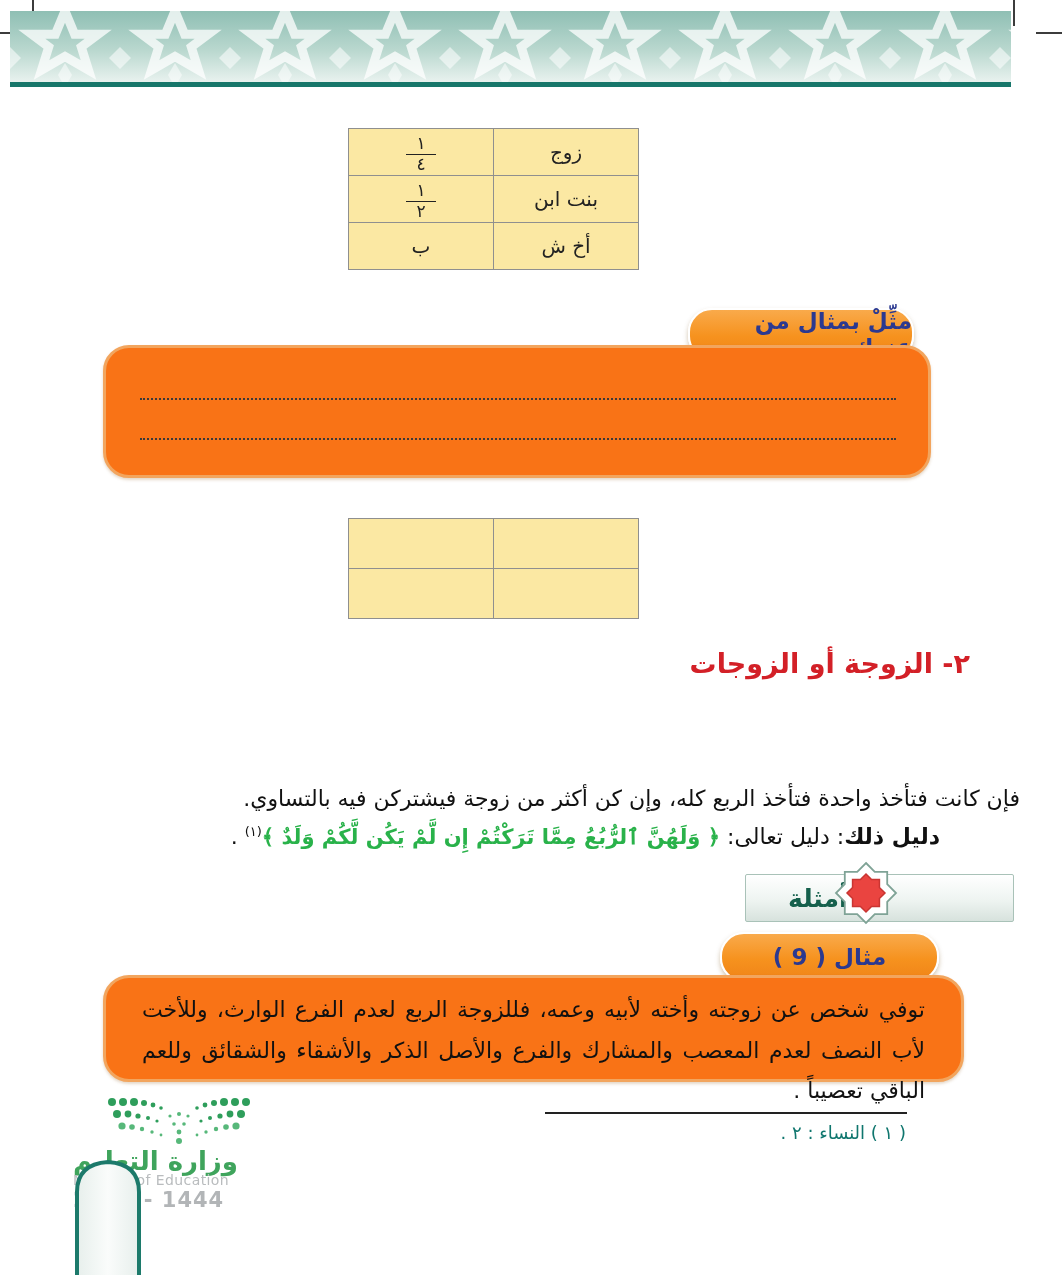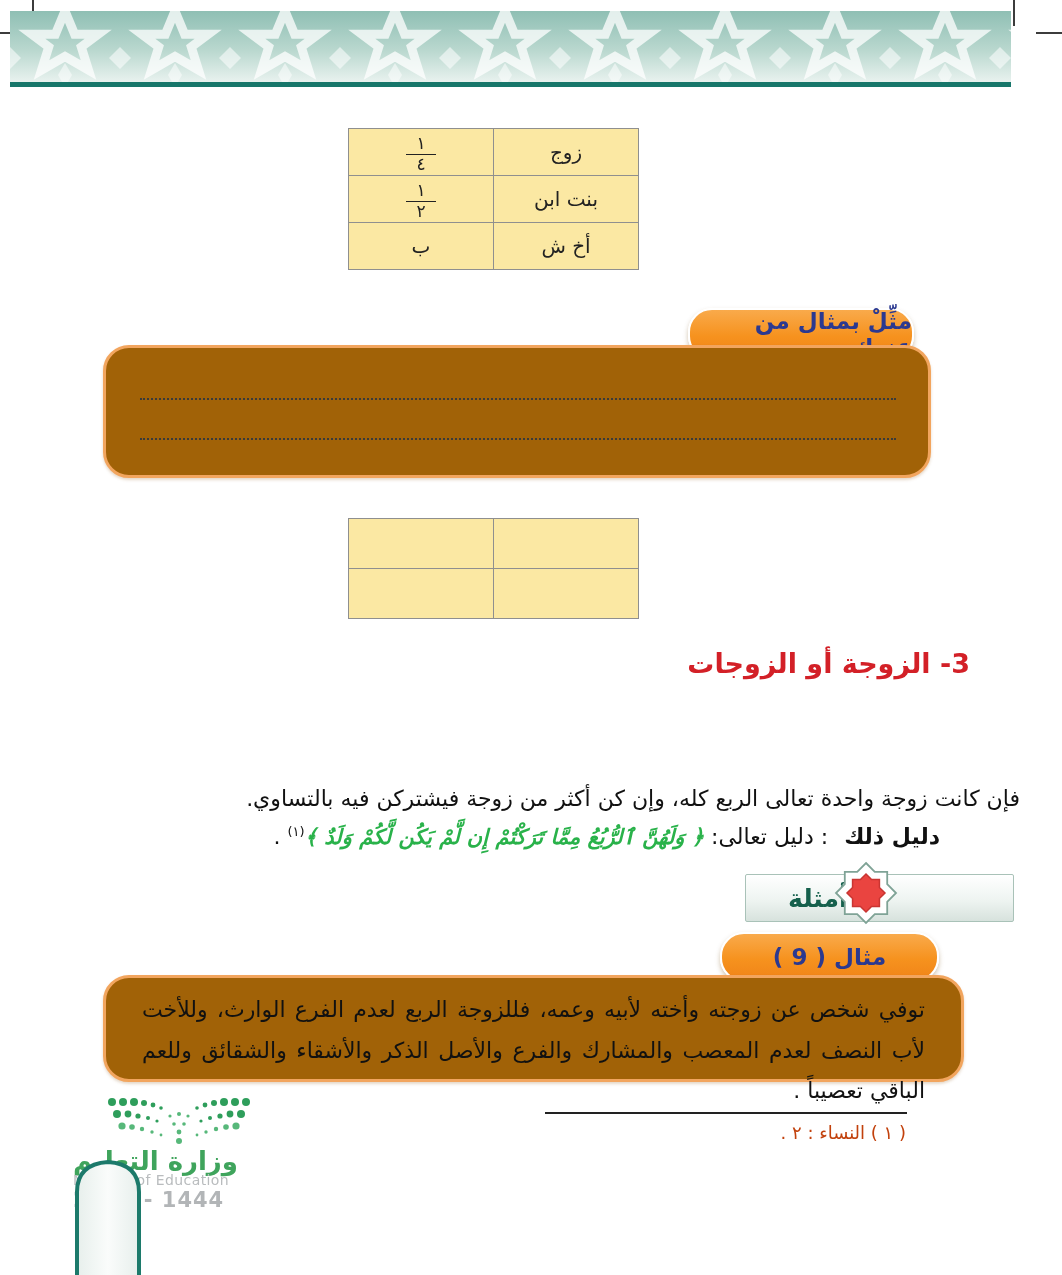--- a/index.html
+++ b/index.html
@@ -29,56 +29,56 @@
     position:absolute;display:flex;align-items:center;justify-content:center;
     background:linear-gradient(180deg,#F9AA4B 0%,#F6921E 55%,#F08418 100%);
     border:2px solid #ffffff;border-radius:24px;
     box-shadow:0 3px 5px rgba(120,80,20,.35);
     color:#2B3990;font-weight:700;font-size:23px;direction:rtl;
   }
   #practice-tab{left:688px;top:308px;width:222px;height:48px;}
   #example1-tab{left:720px;top:932px;width:215px;height:46px;}
   
   .peach-box{
-    position:absolute;background:#a16207;border:3px solid #F2A55E;border-radius:26px;
+    position:absolute;background:#f97316;border:3px solid #F2A55E;border-radius:26px;
     box-shadow:0 2px 3px rgba(150,100,40,.25);
   }
   #practice-box{left:103px;top:345px;width:822px;height:127px;}
   .dotted-line{position:absolute;left:34px;width:756px;height:2px;border-bottom:2.5px dotted #3a3a3a;}
   #example1-box{left:103px;top:975px;width:855px;height:101px;}
   #example1-box .ex-text{
     direction:rtl;text-align:justify;font-size:22px;line-height:1.85;color:#111;
     padding:12px 36px 0 36px;
   }
   
   #section-heading{
     position:absolute;right:92px;top:648px;direction:rtl;
     color:#D32027;font-weight:700;font-size:27px;
   }
   .body-par{position:absolute;direction:rtl;font-size:22px;color:#111;}
   #para1{left:40px;width:982px;top:700px;text-align:justify;line-height:1.6;text-indent:16px;}
   #para2{right:42px;top:786px;text-align:right;}
   #evidence-line{right:122px;top:824px;text-align:right;}
-  #evidence-line .ev-label{font-weight:700;margin-left:16px;}
-  #evidence-line .verse{color:#29B24A;font-weight:700;font-size:21px;font-style:italic;}
+  #evidence-line .ev-label{font-weight:700;}
+  #evidence-line .verse{color:#29B24A;font-weight:700;font-size:21px;}
   #evidence-line .verse-ref{font-size:13px;vertical-align:super;}
   
   #examples-band{
     position:absolute;left:745px;top:874px;width:267px;height:46px;
     background:linear-gradient(180deg,#ffffff 0%,#eef4f1 55%,#d7e2dd 100%);
     border:1px solid #a9c2b8;border-radius:2px;
     display:flex;align-items:center;
   }
   #examples-band .band-label{
     color:#15604C;font-weight:700;font-size:25px;padding-left:42px;direction:rtl;
   }
   #star-badge{position:absolute;left:834px;top:861px;width:64px;height:64px;}
   
   #footnote-rule{position:absolute;left:545px;top:1112px;width:362px;height:0;border-top:2px solid #222;}
-  #footnote-text{position:absolute;right:156px;top:1122px;direction:rtl;font-size:18px;color:#c2410c;}
+  #footnote-text{position:absolute;right:156px;top:1122px;direction:rtl;font-size:18px;color:#0f766e;}
   
   #logo-dots{position:absolute;left:104px;top:1094px;}
   #ministry-ar{position:absolute;left:73px;top:1146px;width:196px;text-align:left;
     color:#3FA45C;font-weight:700;font-size:26px;direction:rtl;}
   #ministry-en{position:absolute;left:73px;top:1172px;color:#b9bcbe;font-size:14px;letter-spacing:.4px;}
   #edition-date{position:absolute;left:73px;top:1188px;color:#b2b5b7;font-size:21px;font-weight:700;letter-spacing:1px;}
   #page-number{position:absolute;left:96px;top:1184px;color:#2F9E4F;font-weight:700;font-size:25px;}
   #arch{position:absolute;left:73px;top:1158px;}
 </style>
 </head>
@@ -151,22 +151,22 @@
       <td></td>
       <td></td>
     </tr>
     <tr>
       <td></td>
       <td></td>
     </tr>
   </tbody>
     </table>
 
-  <div id="section-heading">3- الزوجة أو الزوجات</div>
-  <div id="para2" class="body-par">فإن كانت زوجة واحدة تعالى الربع كله، وإن كن أكثر من زوجة فيشتركن فيه بالتساوي.</div>
+  <div id="section-heading">٢- الزوجة أو الزوجات</div>
+  <div id="para2" class="body-par">فإن كانت فتأخذ واحدة فتأخذ الربع كله، وإن كن أكثر من زوجة فيشتركن فيه بالتساوي.</div>
   <div id="evidence-line" class="body-par">
     <span class="ev-label">دليل ذلك</span><span>: دليل تعالى: </span><span class="verse">﴿ وَلَهُنَّ ٱلرُّبُعُ مِمَّا تَرَكْتُمْ إِن لَّمْ يَكُن لَّكُمْ وَلَدٌ ﴾</span><span class="verse-ref">(١)</span><span> .</span>
   </div>
 
   <div id="examples-band">
     <span class="band-label">أمثلة</span>
   </div>
   <svg id="star-badge" viewBox="0 0 64 64">
     <polygon points="32,2 40.79,10.79 53.21,10.79 53.21,23.21 62,32 53.21,40.79 53.21,53.21 40.79,53.21 32,62 23.21,53.21 10.79,53.21 10.79,40.79 2,32 10.79,23.21 10.79,10.79 23.21,10.79" fill="#ffffff" stroke="#7fa396" stroke-width="1.8"></polygon>
     <polygon points="32,13 37.57,18.57 45.43,18.57 45.43,26.44 51,32 45.43,37.56 45.43,45.43 37.57,45.43 32,51 26.43,45.43 18.57,45.43 18.57,37.56 13,32 18.57,26.44 18.57,18.57 26.43,18.57" fill="#EA4440" stroke="#C93532" stroke-width="1.5"></polygon>

